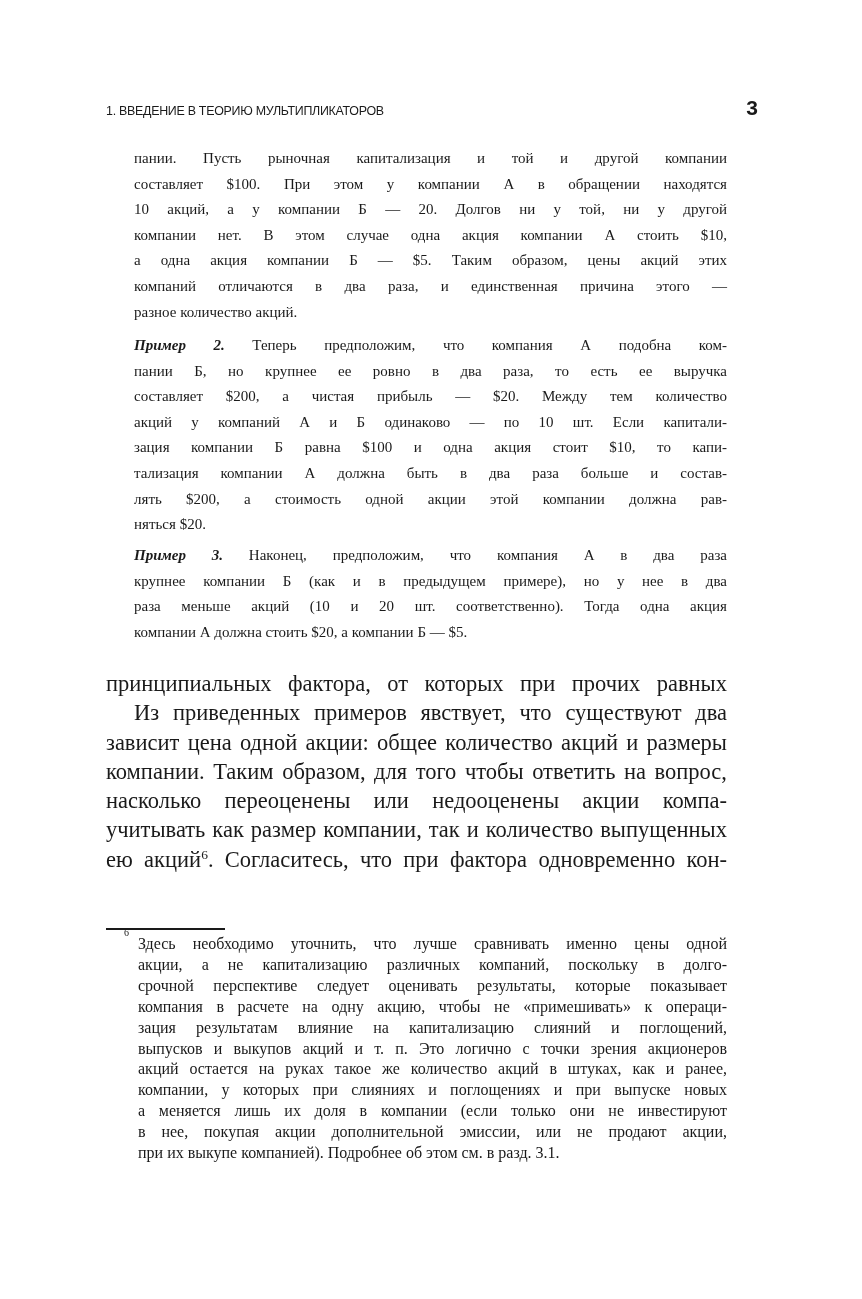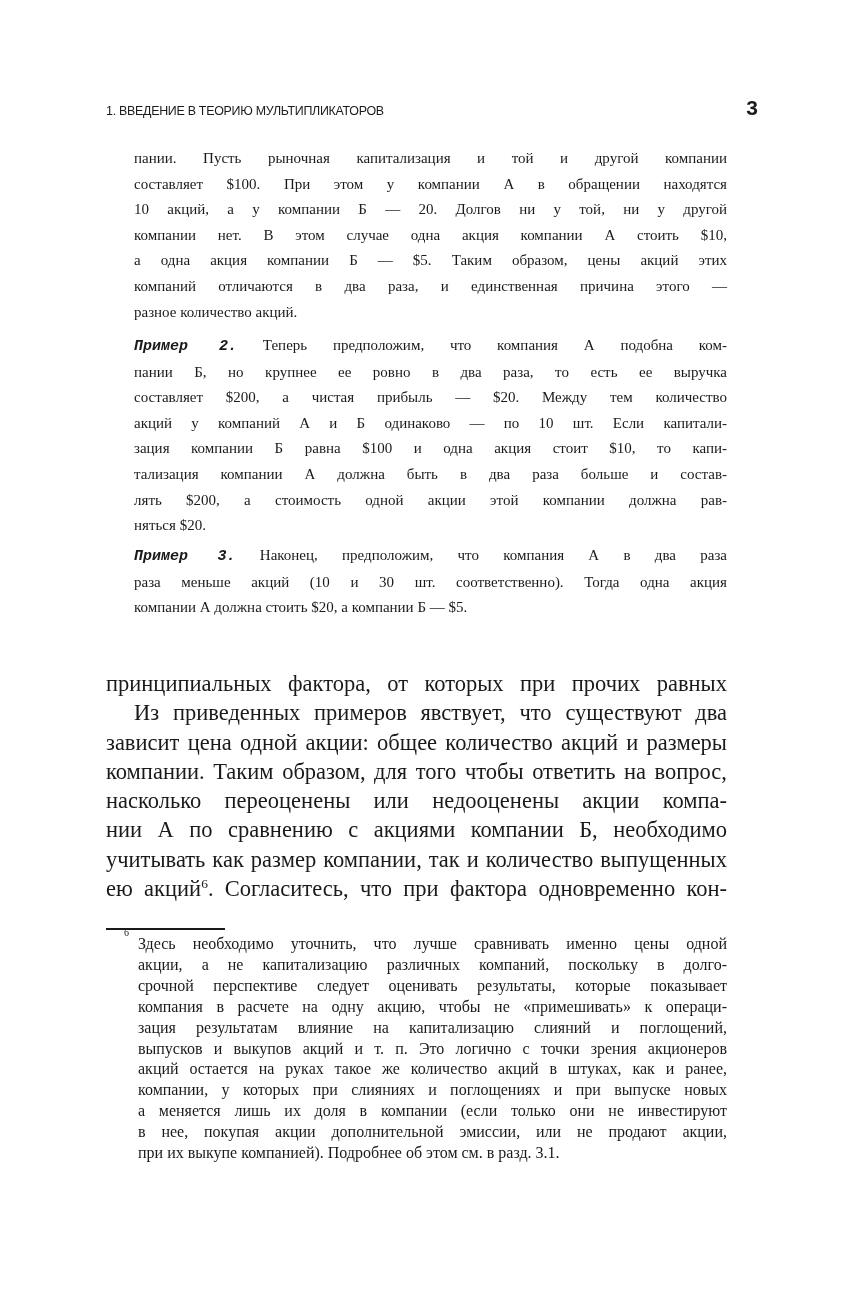--- a/index.html
+++ b/index.html
@@ -13,21 +13,21 @@
       position: absolute; right: 104px; top: 96px;
       font-family: "Liberation Sans", sans-serif; font-size: 21px; font-weight: bold;
     }
     .block { position: absolute; font-family: "Liberation Serif", serif; }
     .line { display: block; white-space: nowrap; text-align: justify; text-align-last: justify; }
     .line.last { text-align-last: left; }
     .ex { left: 134px; width: 593px; font-size: 15px; line-height: 25.6px; }
     .main { left: 106px; width: 621px; font-size: 22.5px; line-height: 29.3px; }
     .fn { left: 138px; width: 589px; font-size: 16px; line-height: 20.9px; }
     .indent { text-indent: 28px; }
-    em.label { font-weight: bold; font-style: italic; font-family: Liberation Mono, monospace; }
+    em.label { font-weight: bold; font-style: italic; }
     sup { font-size: 0.6em; vertical-align: super; line-height: 0; }
     .rule { position: absolute; left: 106px; top: 928px; width: 119px; height: 1.6px; background: #1a1a1a; }
     .fn-mark { position: absolute; left: 124px; top: 933px; font-family: "Liberation Serif", serif; font-size: 10px; }
   </style>
 </head>
 <body>
 
 <div class="header">1. ВВЕДЕНИЕ В ТЕОРИЮ МУЛЬТИПЛИКАТОРОВ</div>
 <div class="page-num">3</div>
 
@@ -47,31 +47,31 @@
   <span class="line">составляет $200, а чистая прибыль — $20. Между тем количество</span>
   <span class="line">акций у компаний А и Б одинаково — по 10 шт. Если капитали-</span>
   <span class="line">зация компании Б равна $100 и одна акция стоит $10, то капи-</span>
   <span class="line">тализация компании А должна быть в два раза больше и состав-</span>
   <span class="line">лять $200, а стоимость одной акции этой компании должна рав-</span>
   <span class="line last">няться $20.</span>
 </div>
 
 <div class="block ex" style="top:543px;">
   <span class="line"><em class="label">Пример 3.</em><span> Наконец, предположим, что компания А в два раза</span></span>
-  <span class="line">раза меньше акций (10 и 30 шт. соответственно). Тогда одна акция</span>
+  <span class="line">крупнее компании Б (как и в предыдущем примере), но у нее в два</span>
+  <span class="line">раза меньше акций (10 и 20 шт. соответственно). Тогда одна акция</span>
   <span class="line last">компании А должна стоить $20, а компании Б — $5.</span>
 </div>
 
 <div class="block main" style="top:669px;">
   <span class="line">принципиальных фактора, от которых при прочих равных</span>
   <span class="line indent">Из приведенных примеров явствует, что существуют два</span>
   <span class="line">зависит цена одной акции: общее количество акций и размеры</span>
   <span class="line">компании. Таким образом, для того чтобы ответить на вопрос,</span>
   <span class="line">насколько переоценены или недооценены акции компа-</span>
-  <span class="line">нии А по сравнению с акциями компании Б, необходимо</span>
   <span class="line">учитывать как размер компании, так и количество выпущенных</span>
   <span class="line"><span>ею акций</span><sup>6</sup><span>. Согласитесь, что при фактора одновременно кон-</span></span>
 </div>
 
 <div class="rule"></div>
 <sup class="fn-mark">6</sup>
 <div class="block fn" style="top:934px;">
   <span class="line">Здесь необходимо уточнить, что лучше сравнивать именно цены одной</span>
   <span class="line">акции, а не капитализацию различных компаний, поскольку в долго-</span>
   <span class="line">срочной перспективе следует оценивать результаты, которые показывает</span>

